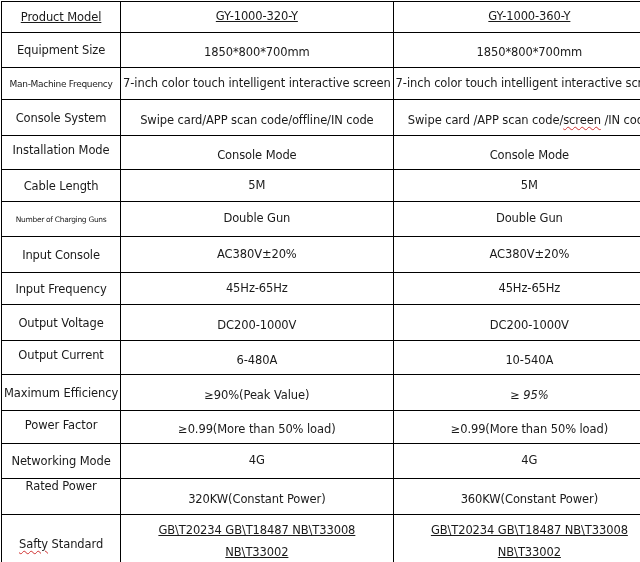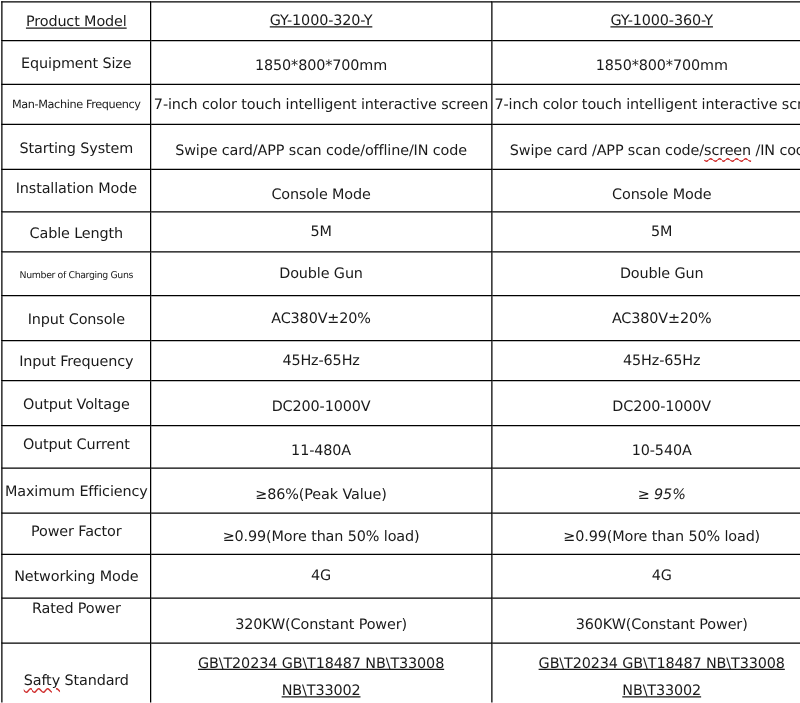--- a/index.html
+++ b/index.html
@@ -69,21 +69,21 @@
       <td class="label">Equipment Size</td>
       <td class="val">1850*800*700mm</td>
       <td class="val">1850*800*700mm</td>
     </tr>
     <tr style="height:32px">
       <td class="label xsmall" style="font-size:9px">Man-Machine Frequency</td>
       <td class="val up">7-inch color touch intelligent interactive screen</td>
       <td class="val up">7-inch color touch intelligent interactive screen</td>
     </tr>
     <tr style="height:36px">
-      <td class="label">Starting System</td>
+      <td class="label">Console System</td>
       <td class="val">Swipe card/APP scan code/offline/IN code</td>
       <td class="val"><span>Swipe card /APP scan code/</span><span class="squiggle">screen</span><span> /IN code</span></td>
     </tr>
     <tr style="height:34px">
       <td class="label" style="padding-bottom:6px">Installation Mode</td>
       <td class="val">Console Mode</td>
       <td class="val">Console Mode</td>
     </tr>
     <tr style="height:32px">
       <td class="label">Cable Length</td>
@@ -105,26 +105,26 @@
       <td class="val up">45Hz-65Hz</td>
       <td class="val up">45Hz-65Hz</td>
     </tr>
     <tr style="height:36px">
       <td class="label">Output Voltage</td>
       <td class="val">DC200-1000V</td>
       <td class="val">DC200-1000V</td>
     </tr>
     <tr style="height:34px">
       <td class="label" style="padding-bottom:6px">Output Current</td>
-      <td class="val">11-480A</td>
+      <td class="val">6-480A</td>
       <td class="val">10-540A</td>
     </tr>
     <tr style="height:36px">
       <td class="label">Maximum Efficiency</td>
-      <td class="val">≥86%(Peak Value)</td>
+      <td class="val">≥90%(Peak Value)</td>
       <td class="val"><span>≥ </span><span class="italic">95%</span></td>
     </tr>
     <tr style="height:33px">
       <td class="label" style="padding-bottom:4px">Power Factor</td>
       <td class="val">≥0.99(More than 50% load)</td>
       <td class="val">≥0.99(More than 50% load)</td>
     </tr>
     <tr style="height:35px">
       <td class="label">Networking Mode</td>
       <td class="val up">4G</td>

